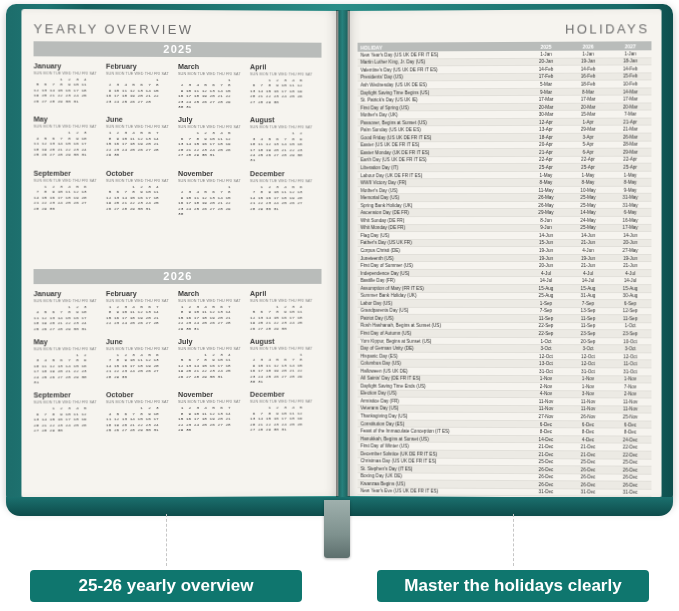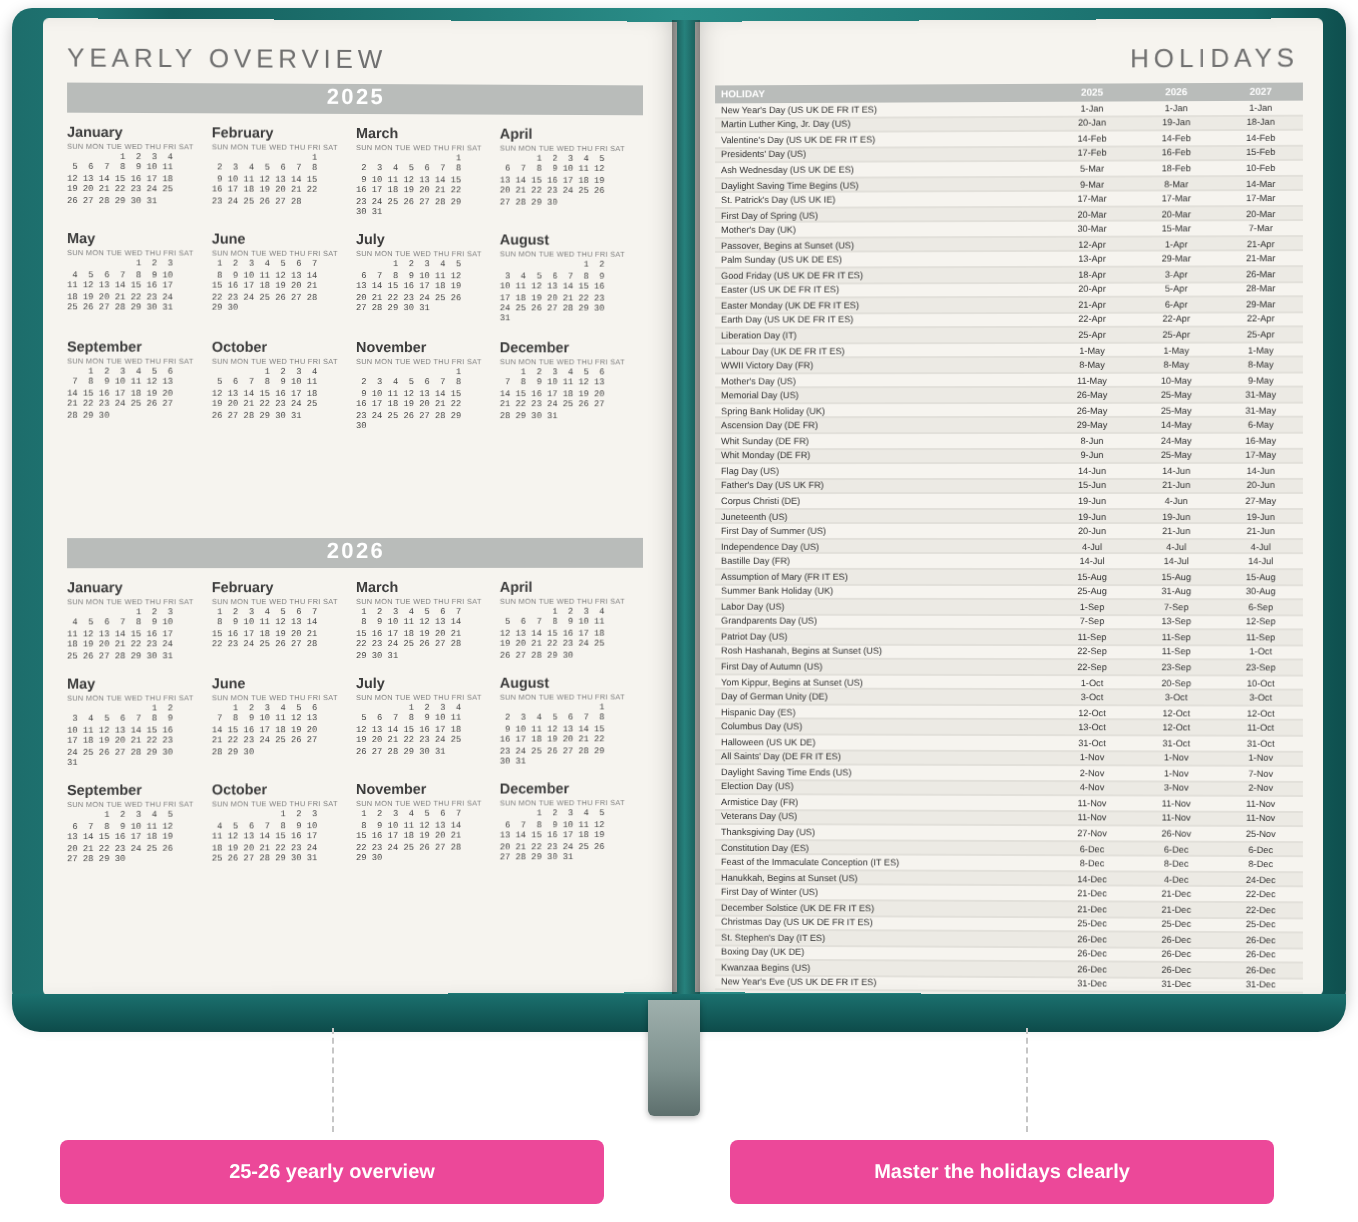--- a/index.html
+++ b/index.html
@@ -138,28 +138,28 @@
   }
   .trow:nth-child(even) { background: #eceae4; }
   .c0 { width: 168px; padding-left: 3px; overflow: hidden; white-space: nowrap; }
   .c1, .c2, .c3 { width: 42px; text-align: center; }
 
   
   .cap {
     position: absolute;
     top: 570px;
     height: 32px;
-    background: #ec4899;
+    background: #0f766e;
     border-radius: 4px;
     color: #ffffff;
-    font-size: 10px; font-weight: bold;
+    font-size: 17px; font-weight: bold;
     display: flex; align-items: center; justify-content: center;
   }
   .cap-left { left: 30px; width: 272px; }
-  .cap-right { left: 365px; width: 272px; }
+  .cap-right { left: 377px; width: 272px; }
   .dash {
     position: absolute;
     border-left: 1px dashed #c6c6c6;
     height: 52px; top: 514px;
   }
   .d1 { left: 166px; }
   .d2 { left: 513px; }
 </style>
 </head>
 <body>

